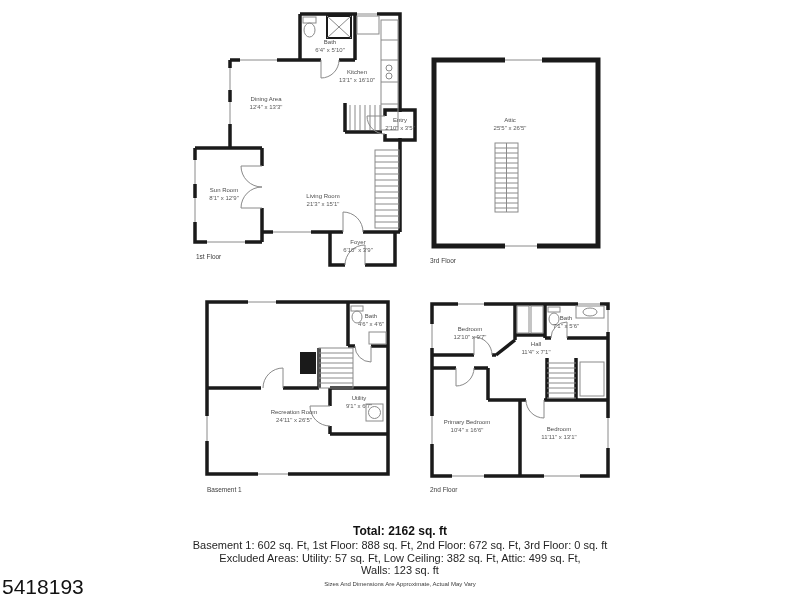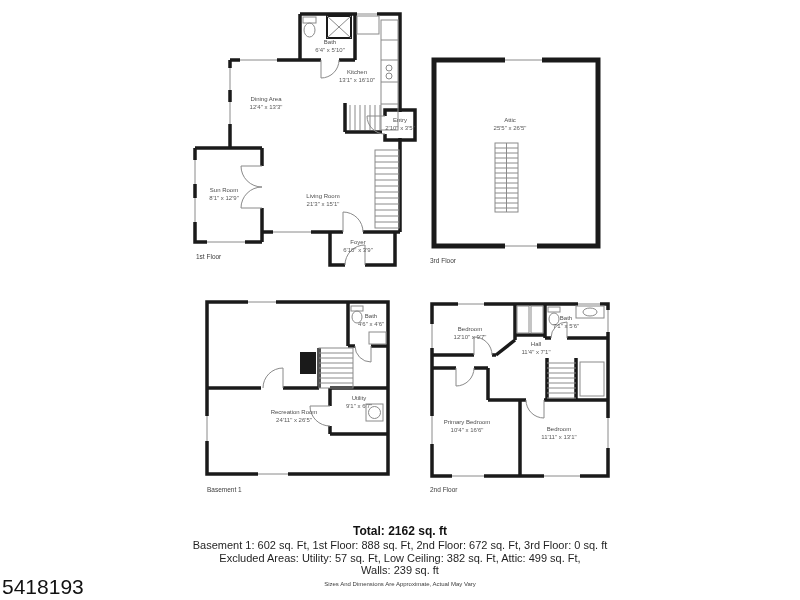--- a/index.html
+++ b/index.html
@@ -241,19 +241,19 @@
 
   <div class="floor-label" style="left:196px;top:253px">1st Floor</div>
   <div class="floor-label" style="left:430px;top:257px">3rd Floor</div>
   <div class="floor-label" style="left:207px;top:486px">Basement 1</div>
   <div class="floor-label" style="left:430px;top:486px">2nd Floor</div>
 
   <div class="summary">
     <div class="total">Total: 2162 sq. ft</div>
     <div class="line">Basement 1: 602 sq. Ft, 1st Floor: 888 sq. Ft, 2nd Floor: 672 sq. Ft, 3rd Floor: 0 sq. ft</div>
     <div class="line">Excluded Areas: Utility: 57 sq. Ft, Low Ceiling: 382 sq. Ft, Attic: 499 sq. Ft,</div>
-    <div class="line">Walls: 239 sq. ft</div>
+    <div class="line">Walls: 123 sq. ft</div>
     <div class="disclaimer">Sizes And Dimensions Are Approximate, Actual May Vary</div>
   </div>
 
   <div class="listing-id">5418193</div>
 
 </div>
 
 </body></html>

